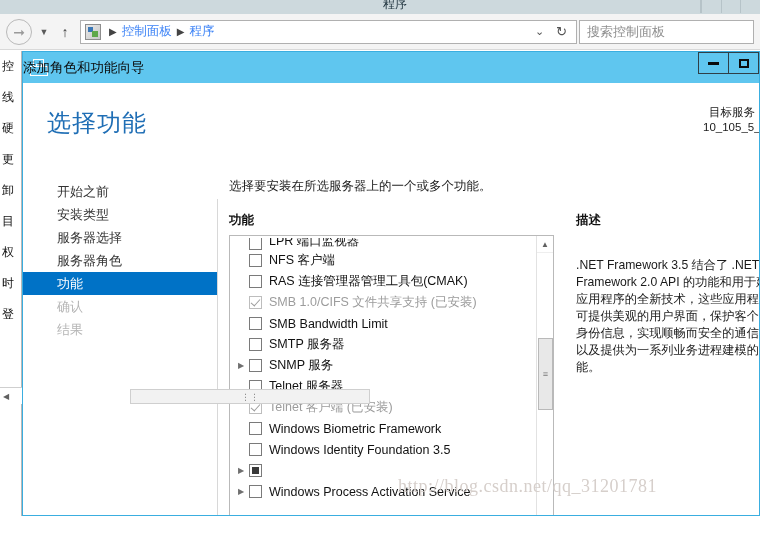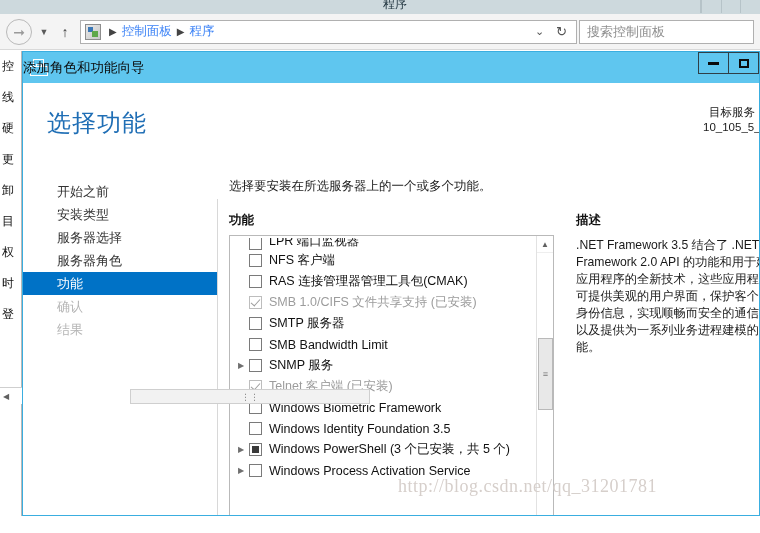--- a/index.html
+++ b/index.html
@@ -222,21 +222,21 @@
     height:17px; display:flex; align-items:center; justify-content:center;
     font-size:8px; color:#606060; border-bottom:1px solid #eee;
   }
   .fscroll .sb-thumb {
     position:absolute; left:1px; top:102px; width:15px; height:72px;
     background:#e8e8e8; border:1px solid #b9b9b9;
     display:flex; align-items:center; justify-content:center;
   }
   .fscroll .sb-thumb .grip { font-size:9px; color:#7a7a7a; letter-spacing:0; line-height:1; }
 
-  .desc-title { font-size:12.5px; color:#111; font-weight:bold; margin-bottom:8px; }
+  .desc-title { font-size:12.5px; color:#111; font-weight:bold; margin-bottom:28px; }
   .desc-body {
     font-size:12.2px; color:#1a1a1a; line-height:17px;
     width:196px;
   }
 
   
   .watermark {
     position:absolute; left:398px; top:476px;
     font-family:"Liberation Serif", "DejaVu Serif", serif;
     font-size:18px; color:#d6cfcb; white-space:nowrap;
@@ -372,35 +372,40 @@
 
                 <div class="frow installed">
                   <span class="expander"></span>
                   <span class="cb checked-gray"></span>
                   <span>SMB 1.0/CIFS 文件共享支持 (已安装)</span>
                 </div>
 
                 <div class="frow">
                   <span class="expander"></span>
                   <span class="cb"></span>
+                  <span>SMB Bandwidth Limit</span>
+                </div>
+
+                <div class="frow">
+                  <span class="expander"></span>
+                  <span class="cb"></span>
                   <span>SMTP 服务器</span>
                 </div>
 
                 <div class="frow">
-                  <span class="expander"></span>
-                  <span class="cb"></span>
-                  <span>SMB Bandwidth Limit</span>
-                </div>
-
-                <div class="frow">
                   <span class="expander">▶</span>
                   <span class="cb"></span>
                   <span>SNMP 服务</span>
                 </div>
 
+                <div class="frow">
+                  <span class="expander"></span>
+                  <span class="cb"></span>
+                  <span>Telnet 服务器</span>
+                </div>
 
                 <div class="frow installed">
                   <span class="expander"></span>
                   <span class="cb checked-gray"></span>
                   <span>Telnet 客户端 (已安装)</span>
                 </div>
 
 
                 <div class="frow">
                   <span class="expander"></span>
@@ -410,21 +415,20 @@
 
                 <div class="frow">
                   <span class="expander"></span>
                   <span class="cb"></span>
                   <span>Windows Identity Foundation 3.5</span>
                 </div>
 
                 <div class="frow">
                   <span class="expander">▶</span>
                   <span class="cb partial"></span>
-                  <span>Windows PowerShell (3 个已安装，共 5 个)</span>
                 </div>
 
                 <div class="frow">
                   <span class="expander">▶</span>
                   <span class="cb"></span>
                   <span>Windows Process Activation Service</span>
                 </div>
 
               </div>
 

